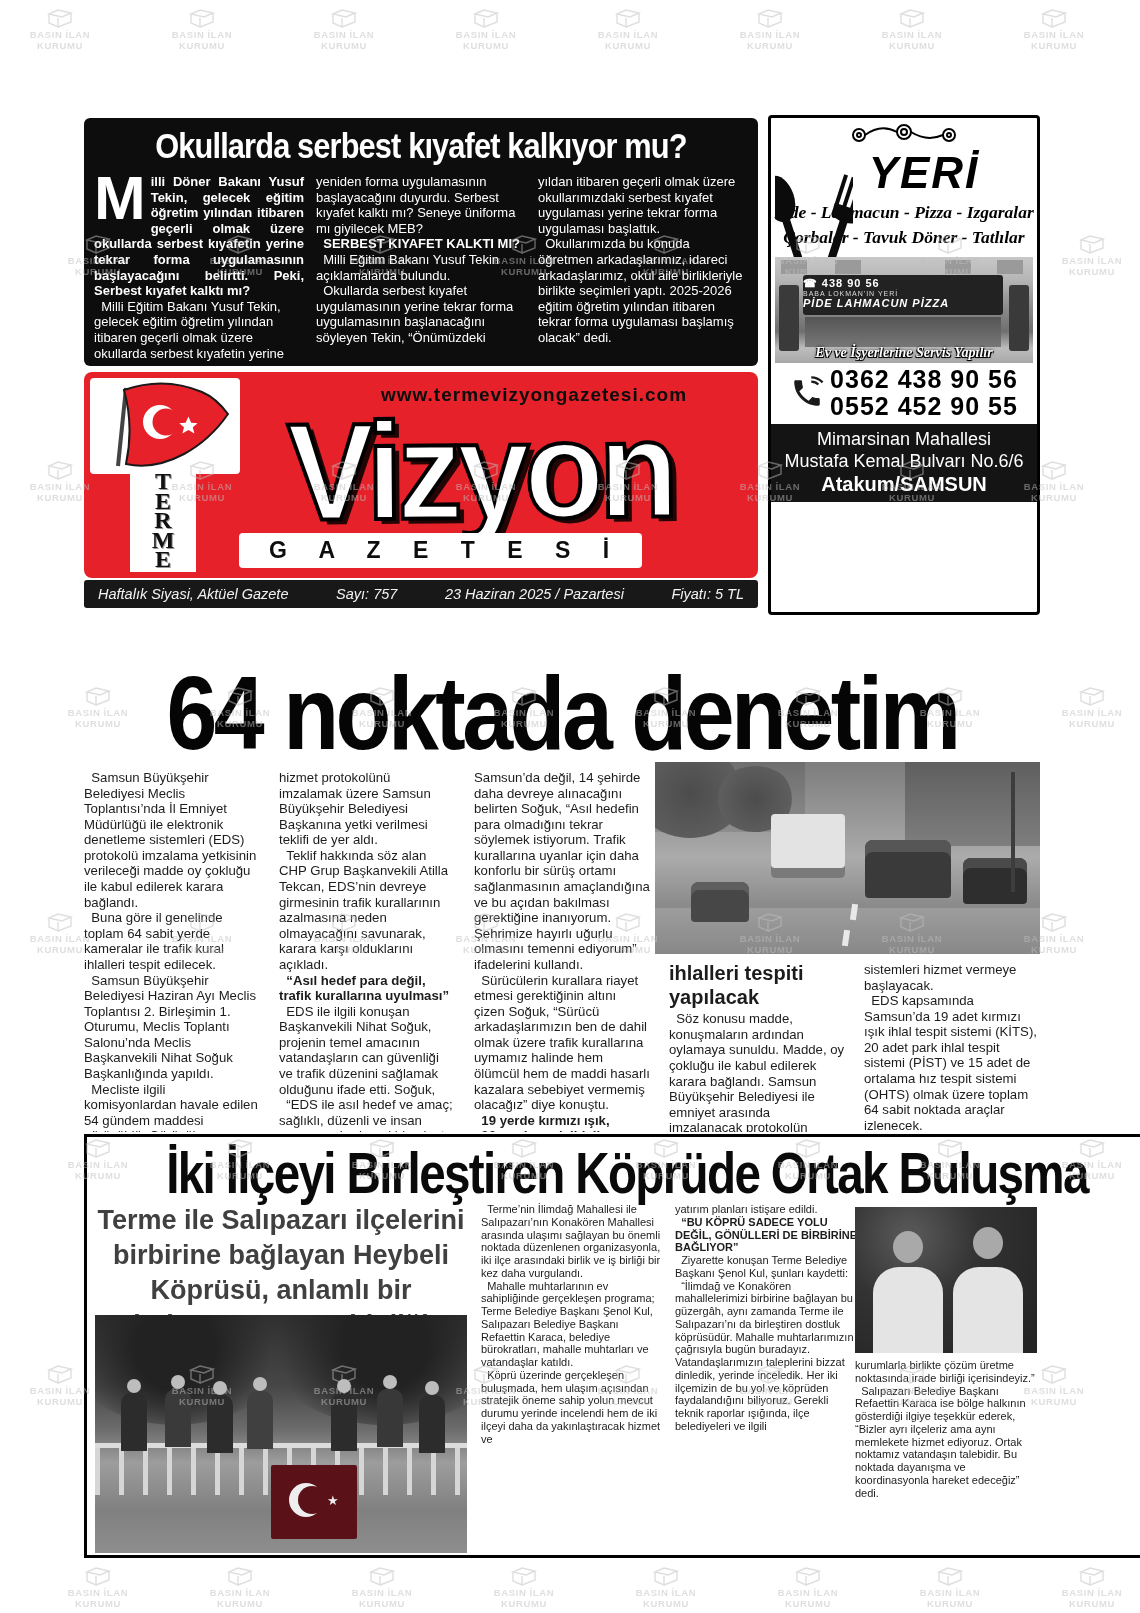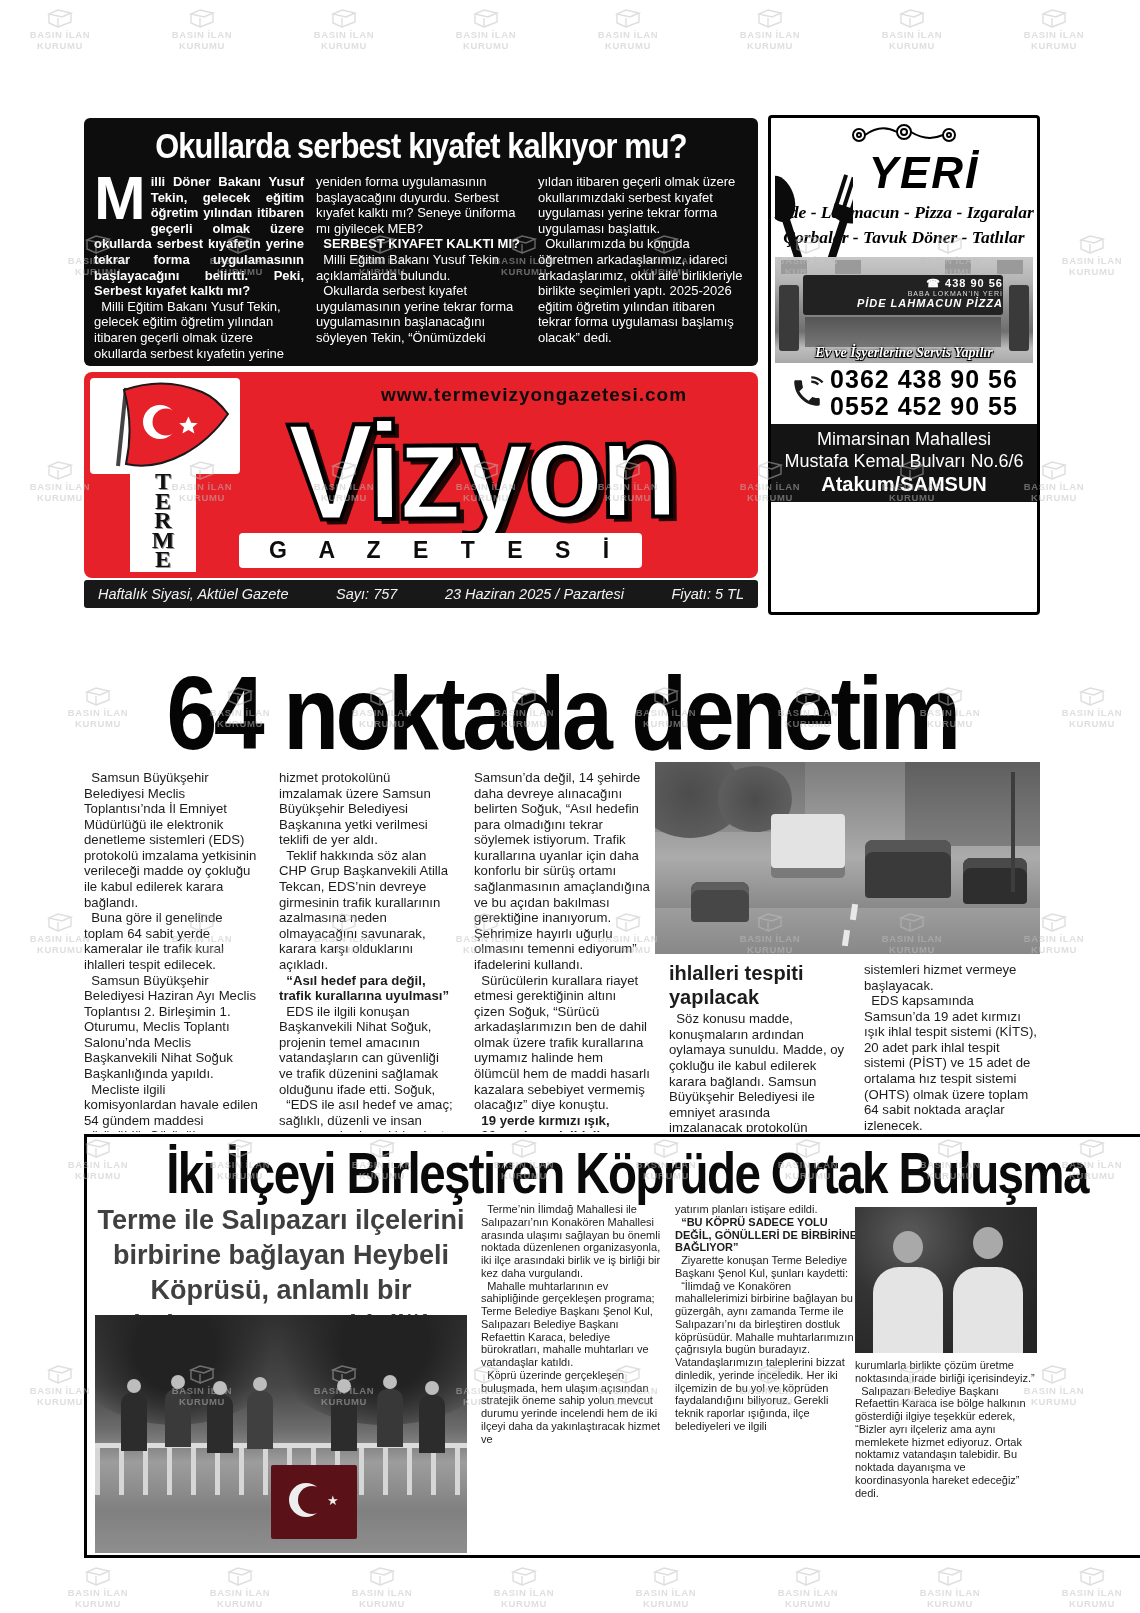--- a/index.html
+++ b/index.html
@@ -31,21 +31,21 @@
   .ad-utensils { position:absolute; left:4px; top:34px; }
   .ad-t1 { font-family:"Liberation Sans",sans-serif; font-style:italic; font-weight:900;
            font-size:29px; text-align:center; margin:2px 0 0 44px; letter-spacing:-1px; }
   .ad-t2 { font-style:italic; font-weight:900; font-size:44px; text-align:center; margin:0 0 2px 40px; letter-spacing:2px; }
   .ad-menu { font-family:"Liberation Serif", serif; font-style:italic; font-weight:bold;
              font-size:17.5px; text-align:center; line-height:1.45; }
   .ad-photo { position:relative; margin:6px auto 0; width:258px; height:106px; overflow:hidden;
               background:linear-gradient(180deg,#c8c8c8 0%,#b5b5b5 22%,#8f8f8f 45%,#6f6f6f 70%,#bdbdbd 86%,#a8a8a8 100%); }
   .sf-win { position:absolute; background:#9a9a9a; width:26px; height:14px; top:3px; }
   .sf-sign { position:absolute; left:28px; top:18px; width:200px; height:40px; background:#222;
-             color:#fff; text-align:right; border-radius:3px; padding-top:2px; }
+             color:#fff; text-align:left; border-radius:3px; padding-top:2px; }
   .sf-sign .l1 { font-size:11px; font-weight:bold; letter-spacing:1px; }
   .sf-sign .l2 { font-size:7px; letter-spacing:1px; color:#ddd; }
   .sf-sign .l3 { font-size:11px; font-weight:900; font-style:italic; letter-spacing:1px; }
   .sf-glass { position:absolute; left:30px; top:60px; width:196px; height:30px; background:linear-gradient(180deg,#555,#777); }
   .sf-banner { position:absolute; top:28px; width:20px; height:66px; background:#3a3a3a; border-radius:3px; }
   .sf-service { position:absolute; left:0; right:0; bottom:2px; text-align:center; color:#fff;
                 font-family:"Liberation Serif",serif; font-style:italic; font-weight:bold; font-size:14px;
                 text-shadow:0 0 3px #000, 1px 1px 0 #000, -1px 1px 0 #000; }
   .ad-phones { display:flex; align-items:center; justify-content:center; gap:6px; margin-top:3px; }
   .ad-phone-lines { font-size:25px; font-weight:900; line-height:1.1; letter-spacing:1px; }

